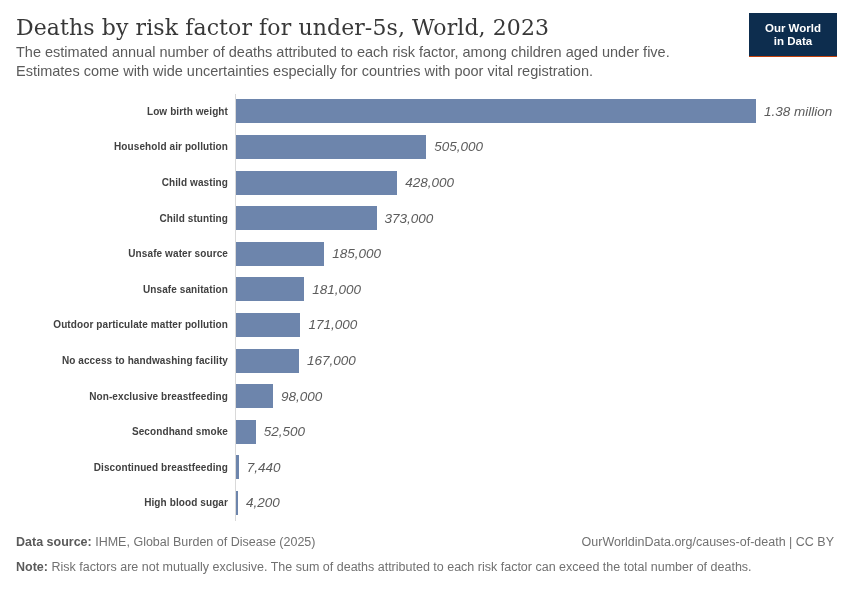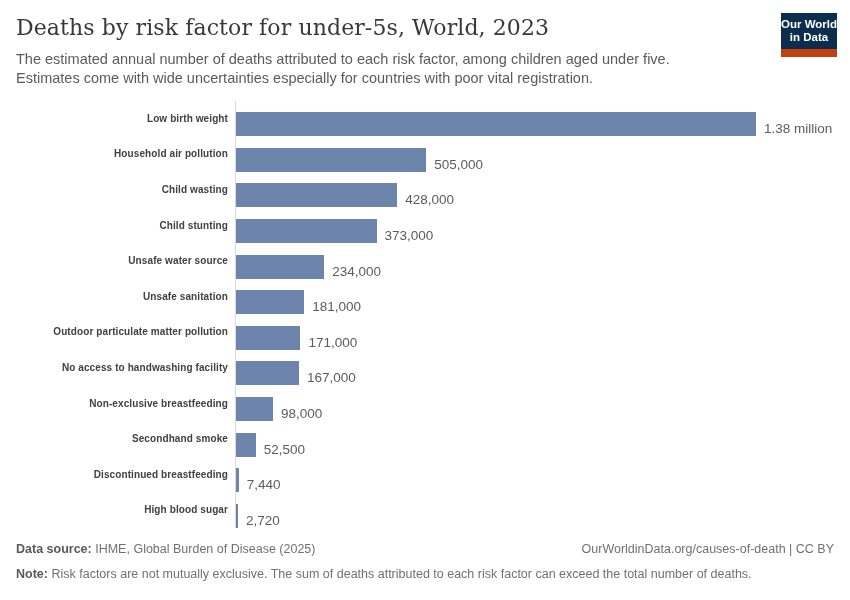--- a/index.html
+++ b/index.html
@@ -18,31 +18,30 @@
   
   .title {
     font-family: "DejaVu Serif", serif;
     font-weight: 400;
     font-size: 22px;
     letter-spacing: 0.1px;
     color: #383838;
     line-height: 1.3;
   }
   .subtitle {
-    margin-top: 7px;
     font-size: 14.5px;
     line-height: 19px;
     color: #5b5b5b;
   }
   .logo {
     position: absolute;
     top: 13px; right: 13px;
-    width: 56px; height: 44px;
+    width: 88px; height: 44px;
     background: #0d2d4e;
-    border-bottom: 8px solid #c2410c;
+    border-bottom: 1px solid #c2410c;
     color: #ffffff;
     font-size: 11.5px;
     font-weight: 700;
     line-height: 13px;
     display: flex; flex-direction: column;
     align-items: center; justify-content: center;
     text-align: center;
     cursor: pointer;
   }
   
@@ -63,21 +62,22 @@
     color: #414141;
     letter-spacing: 0.1px;
     flex: none;
     white-space: nowrap;
   }
   .barcell {
     flex: 1;
     align-self: stretch;
     border-left: 1px solid #d9d9d9;
     display: flex;
-    align-items: flex-end;
+    align-items: center;
+    font-style: italic;
   }
   .bar {
     height: 24px;
     background: #6d85ac;
     flex: none;
   }
   .val {
     margin-left: 8px;
     font-size: 13.5px;
     color: #5c5c5c;
@@ -142,21 +142,21 @@
         <div class="cat">Child stunting</div>
         <div class="barcell">
           <div class="bar" style="width: 140.551px; background: rgb(109, 133, 172);"></div>
           <div class="val">373,000</div>
         </div>
       </div>
       <div class="row">
         <div class="cat">Unsafe water source</div>
         <div class="barcell">
           <div class="bar" style="width: 88.1739px; background: rgb(109, 133, 172);"></div>
-          <div class="val">234,000</div>
+          <div class="val">185,000</div>
         </div>
       </div>
       <div class="row">
         <div class="cat">Unsafe sanitation</div>
         <div class="barcell">
           <div class="bar" style="width: 68.2029px; background: rgb(109, 133, 172);"></div>
           <div class="val">181,000</div>
         </div>
       </div>
       <div class="row">
@@ -191,21 +191,21 @@
         <div class="cat">Discontinued breastfeeding</div>
         <div class="barcell">
           <div class="bar" style="width: 2.80348px; background: rgb(109, 133, 172);"></div>
           <div class="val">7,440</div>
         </div>
       </div>
       <div class="row">
         <div class="cat">High blood sugar</div>
         <div class="barcell">
           <div class="bar" style="width: 2px; background: rgb(109, 133, 172);"></div>
-          <div class="val">2,720</div>
+          <div class="val">4,200</div>
         </div>
       </div>
     </div>
 
   <div class="footer">
     <div class="frow">
       <span><b>Data source:</b><span> IHME, Global Burden of Disease (2025)</span></span>
       <span class="flink">OurWorldinData.org/causes-of-death | CC BY</span>
     </div>
     <div class="frow">

